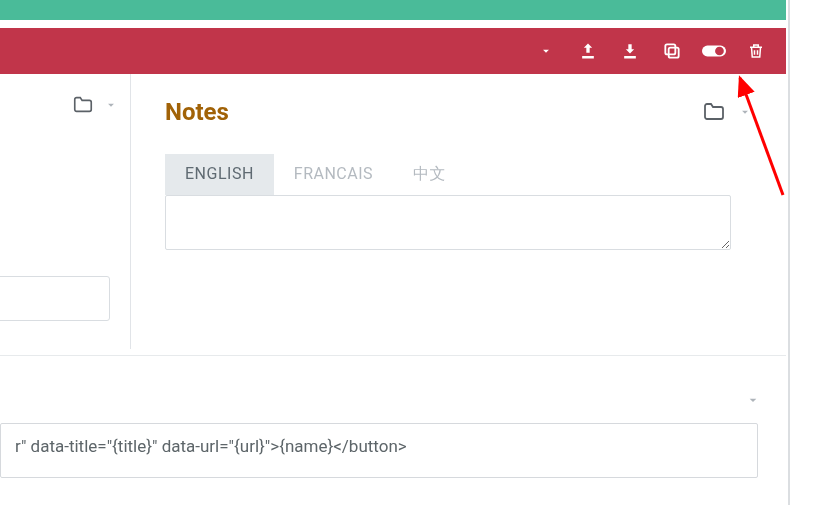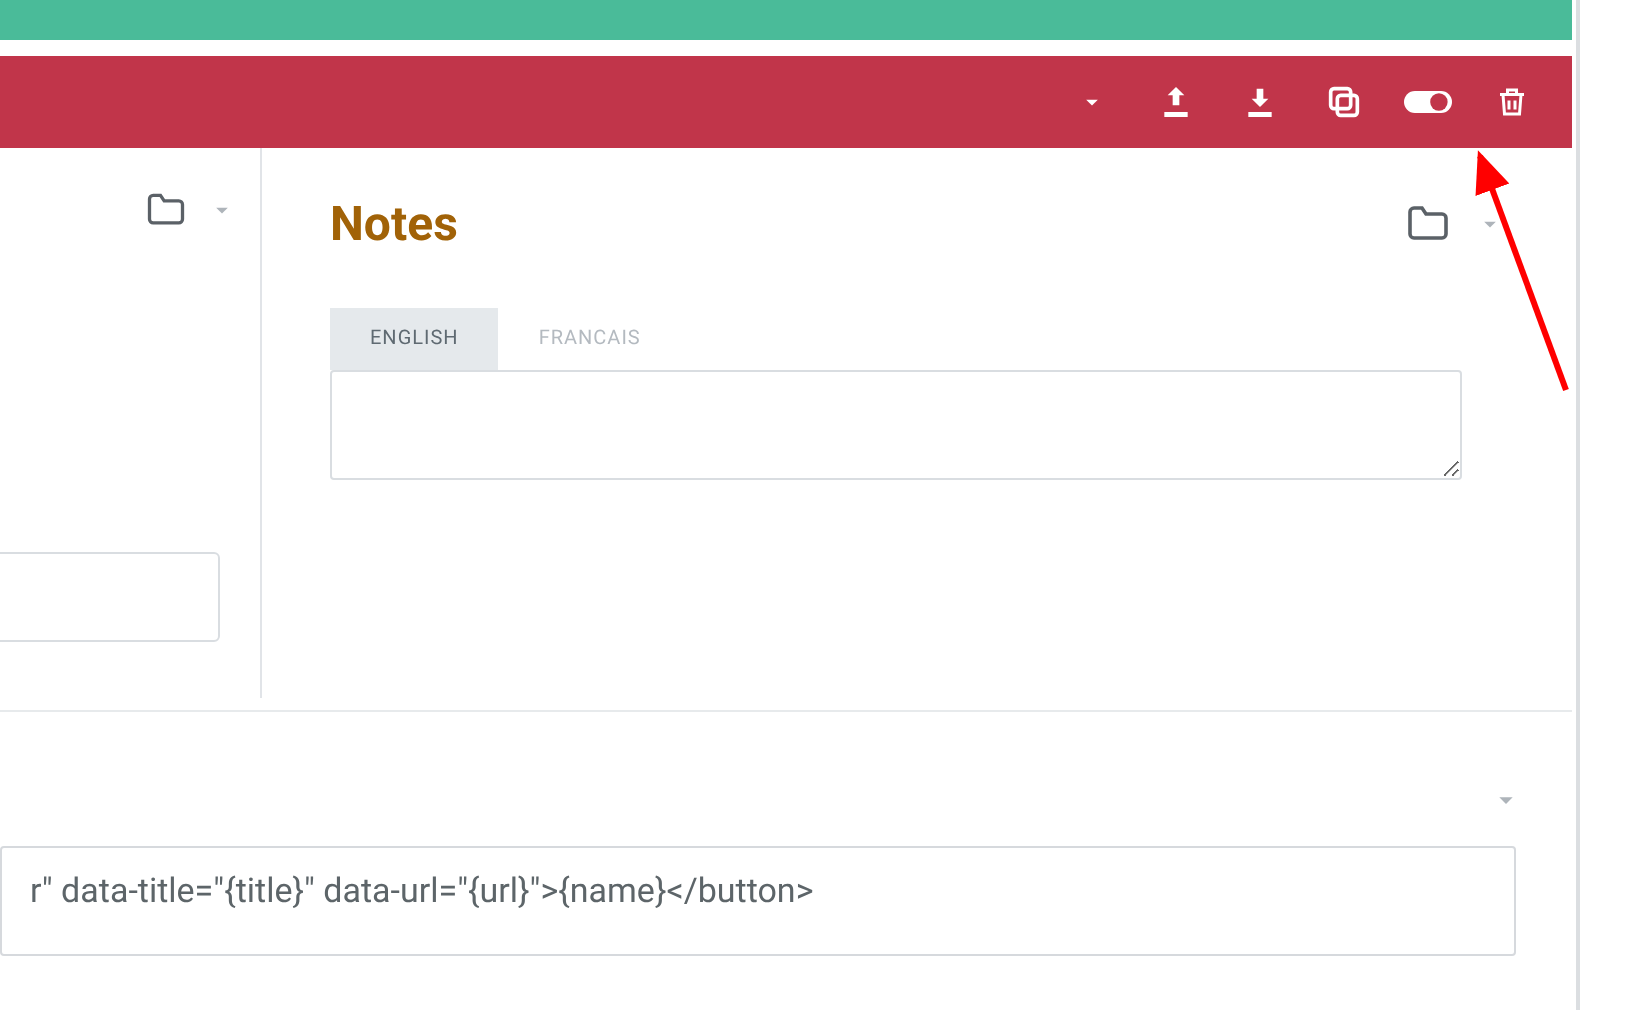--- a/index.html
+++ b/index.html
@@ -86,21 +86,21 @@
       align-items: center;
       gap: 12px;
     }
     .tabs {
       display: flex;
       gap: 0;
       margin-bottom: 0;
     }
     .tab {
       padding: 10px 20px;
-      font-size: 10px;
+      font-size: 16px;
       letter-spacing: 0.5px;
       color: #b4bac0;
       cursor: pointer;
     }
     .tab.active {
       background: #e5e9ec;
       color: #5f6a72;
     }
     .textarea-box {
       width: 566px;
@@ -227,20 +227,21 @@
       <span class="chevron-icon">
         <svg width="14" height="14" viewBox="0 0 24 24" fill="currentColor">
             <path d="M7 10l5 5 5-5z"></path>
           </svg>
       </span>
     </div>
   </div>
   <div class="tabs">
     <div class="tab active">ENGLISH</div>
     <div class="tab">FRANCAIS</div>
+    <div class="tab">中文</div>
   </div>
   <textarea class="textarea-box" value="" style=""></textarea>
 </div>
 
 <div class="hr-line"></div>
 
 <div class="bottom-chevron chevron-icon">
   <svg width="16" height="16" viewBox="0 0 24 24" fill="currentColor">
       <path d="M7 10l5 5 5-5z"></path>
     </svg>

